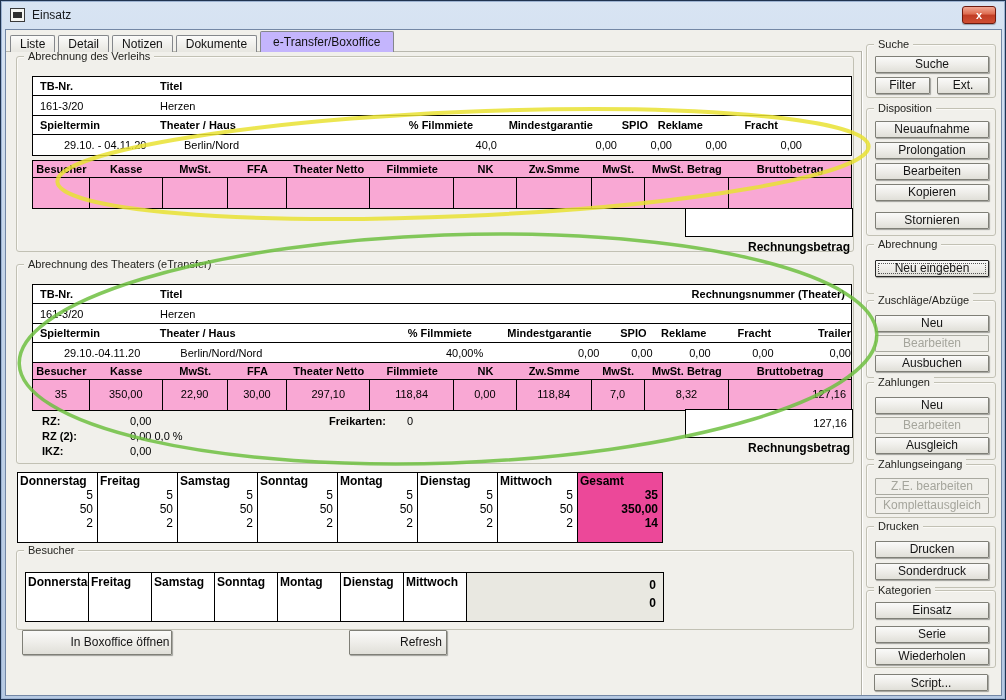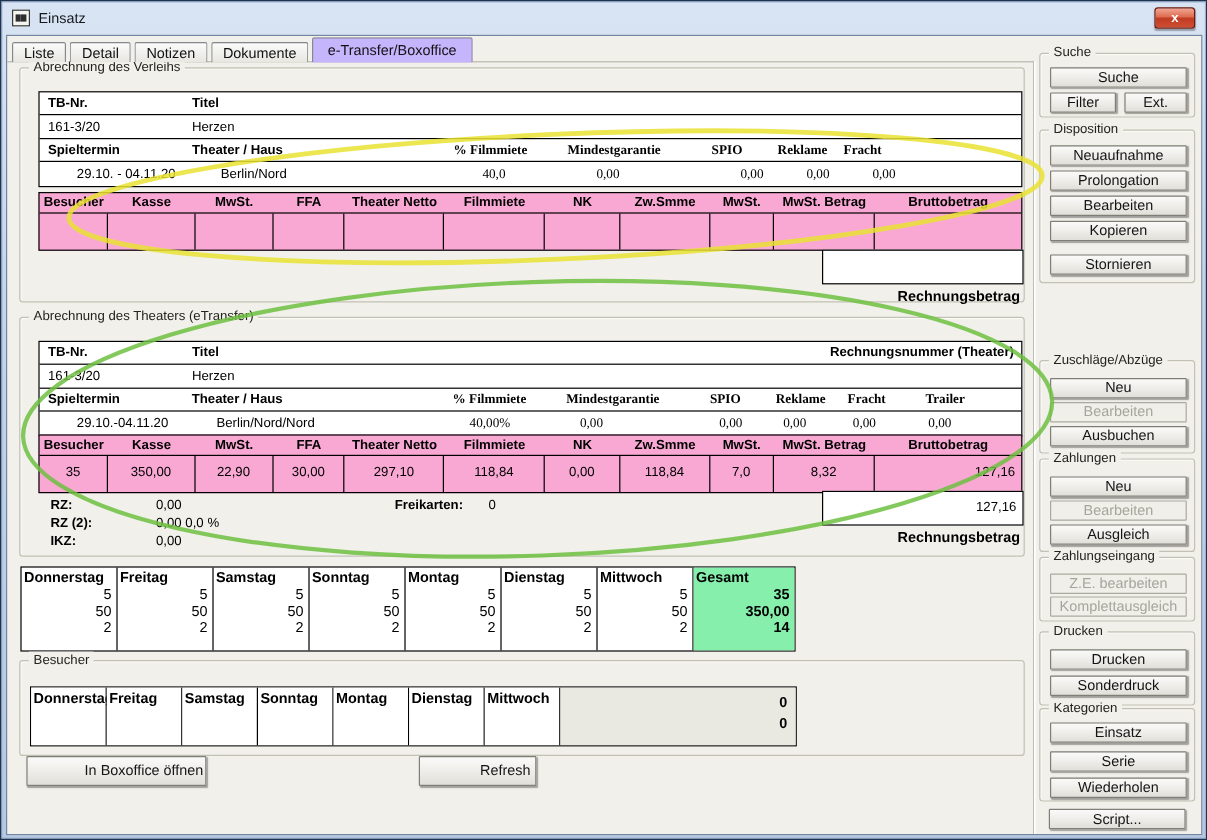--- a/index.html
+++ b/index.html
@@ -28,21 +28,21 @@
     background:linear-gradient(90deg,#b3b2a8 1px,#ffffff 1px); }
   
   .grp { position:absolute; border:1px solid #c2c1b4; border-radius:3px; box-shadow:inset 1px 1px 0 #fbfaf7; }
   .grp-title { position:absolute; top:-8px; left:7px; background:#f1f0eb; padding:0 4px; font-size:11px; color:#23231f; line-height:14px; }
   
   .itbl { position:absolute; background:#fff; border:1px solid #000; font-size:11px; color:#000; }
   .itbl-row { display:flex; align-items:center; border-bottom:1px solid #000; height:20px; }
   .itbl-row:last-child { border-bottom:none;margin-left:24px; }
   .itbl-row.hd { font-weight:bold; height:19px; }
   .c { display:block; }
-  .lft { padding-left:7px; } .ctr { text-align:left;font-family:Liberation Serif, serif; } .rgt { text-align:right; padding-right:6px; }
+  .lft { padding-left:7px; } .ctr { text-align:right; } .rgt { text-align:right; padding-right:6px; }
   .w120{width:120px} .w225{width:225px} .w95{width:95px} .w55{width:55px} .w60{width:60px}
   .w65{width:65px} .w75{width:75px} .w80{width:80px} .w270{width:270px} .fill{flex:1}
   
   .dtbl { position:absolute; width:820px; background:#f9a8d4; border:1px solid #000; font-size:11px; }
   .dtbl-head { display:flex; border-bottom:1px solid #000; font-weight:bold; height:17px; align-items:center; }
   .dtbl-head span { text-align:center; }
   .dtbl-row { display:flex; height:30px; }
   .dtbl-row div { border-right:1px solid #000; text-align:center; line-height:29px; }
   .dtbl-row div:last-child { border-right:none; }
   .dtbl-head span:nth-child(1), .dtbl-row div:nth-child(1){width:57px}
@@ -57,21 +57,21 @@
   .dtbl-head span:nth-child(10),.dtbl-row div:nth-child(10){width:85px}
   .dtbl-head span:nth-child(11),.dtbl-row div:nth-child(11){width:122px}
   .dtbl-row div.amount { text-align:right; padding-right:5px; }
   .rb-box { position:absolute; width:168px; height:29px; background:#fff; border:1px solid #000; font-size:11px; text-align:right; padding:0 5px; line-height:27px; }
   .rb-label { position:absolute; font-size:12px; font-weight:bold; color:#000; }
   .kv { position:absolute; font-size:11px; color:#000; line-height:15px; }
   .kv b { display:inline-block; width:88px; }
   
   .wk { position:absolute; display:flex; border:1px solid #000; background:#fff; color:#000; }
   .wk-col { width:80px; height:69px; border-right:1px solid #000; padding:1px 4px 0 2px; }
-  .wk-col.gesamt { width:84px; border-right:none; background:#86efac; }
+  .wk-col.gesamt { width:84px; border-right:none; background:#ec4899; }
   .wk-h { font-size:12px; font-weight:bold; }
   .wk-v { font-size:12px; text-align:right; line-height:14px; }
   .wk-col.gesamt .wk-v { font-weight:bold; }
   .bo { position:absolute; display:flex; border:1px solid #000; }
   .bo-col { width:63px; height:48px; background:#fff; border-right:1px solid #000; padding:2px 2px 0 2px; font-size:12px; font-weight:bold; }
   .bo-tot { width:196px; height:48px; background:#e9e8e1; text-align:right; padding:3px 7px 0 0; font-size:12px; font-weight:bold; line-height:18px; }
   
   .btn { position:absolute; font-family:"Liberation Sans","DejaVu Sans",sans-serif; font-size:12px; color:#141414; text-align:center;
     background:linear-gradient(180deg,#fafaf9 0%,#efeeea 48%,#e0dfd8 100%);
     border:1px solid #7f7f77; border-radius:1px; box-shadow:1px 1px 1px rgba(80,80,75,.5); cursor:default; }
@@ -315,20 +315,24 @@
       <button class="btn sb-btn" style="top:32px;left:70px;width:52px">Ext.</button>
     </div>
     <div class="grp" style="left:860px;top:78px;width:130px;height:128px">
       <span class="grp-title">Disposition</span>
       <button class="btn sb-btn" style="top:12px">Neuaufnahme</button>
       <button class="btn sb-btn" style="top:33px">Prolongation</button>
       <button class="btn sb-btn" style="top:54px">Bearbeiten</button>
       <button class="btn sb-btn" style="top:75px">Kopieren</button>
       <button class="btn sb-btn" style="top:103px">Stornieren</button>
     </div>
+    <div class="grp" style="left:860px;top:214px;width:130px;height:50px">
+      <span class="grp-title">Abrechnung</span>
+      <button class="btn sb-btn focused" style="top:15px">Neu eingeben</button>
+    </div>
     <div class="grp" style="left:860px;top:270px;width:130px;height:78px">
       <span class="grp-title">Zuschläge/Abzüge</span>
       <button class="btn sb-btn" style="top:14px">Neu</button>
       <button class="btn sb-btn disabled" style="top:34px">Bearbeiten</button>
       <button class="btn sb-btn" style="top:54px">Ausbuchen</button>
     </div>
     <div class="grp" style="left:860px;top:352px;width:130px;height:78px">
       <span class="grp-title">Zahlungen</span>
       <button class="btn sb-btn" style="top:14px">Neu</button>
       <button class="btn sb-btn disabled" style="top:34px">Bearbeiten</button>

